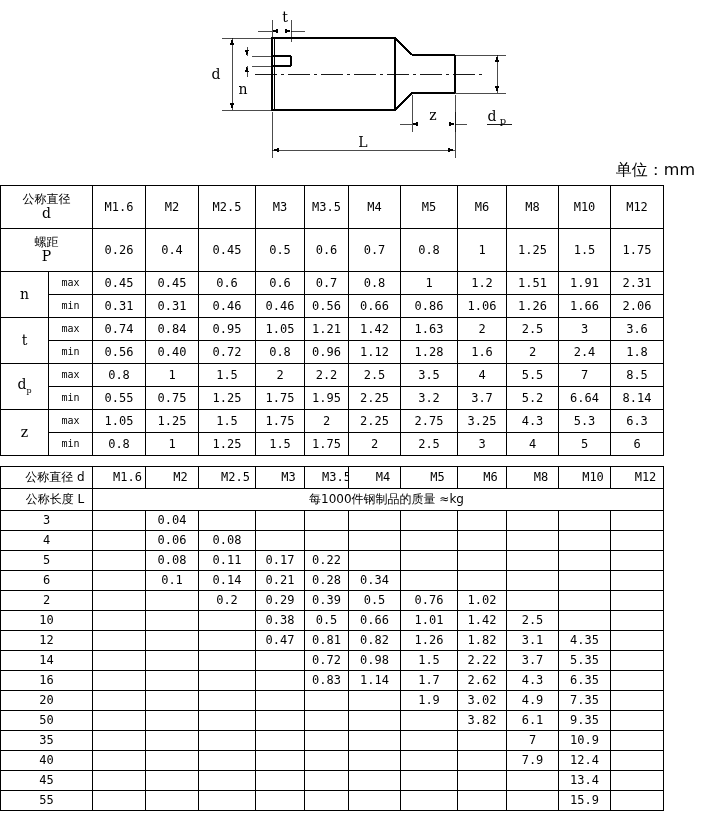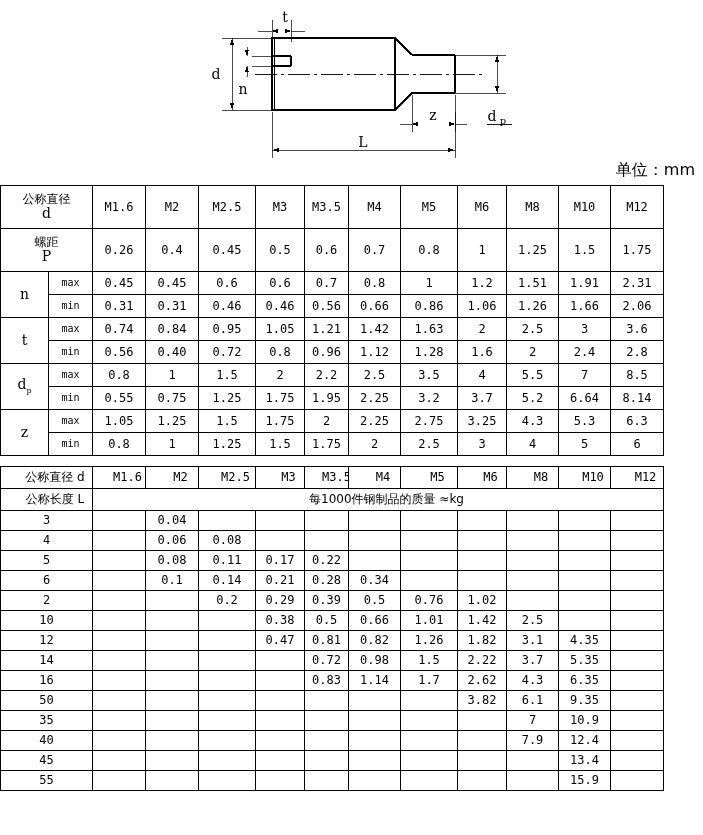--- a/index.html
+++ b/index.html
@@ -267,21 +267,21 @@
       <td>0.56</td>
       <td>0.40</td>
       <td>0.72</td>
       <td>0.8</td>
       <td>0.96</td>
       <td>1.12</td>
       <td>1.28</td>
       <td>1.6</td>
       <td>2</td>
       <td>2.4</td>
-      <td>2.8</td>
+      <td>1.8</td>
     </tr>
 
     <tr>
       <td rowspan="2" class="rowlabel">d<sub>p</sub></td>
       <td class="minmax">max</td>
       <td>0.8</td>
       <td>1</td>
       <td>1.5</td>
       <td>2</td>
       <td>2.2</td>
@@ -496,20 +496,34 @@
         <td></td>
         <td>0.83</td>
         <td>1.14</td>
         <td>1.7</td>
         <td>2.62</td>
         <td>4.3</td>
         <td>6.35</td>
         <td></td>
       </tr>
       <tr>
+        <td>20</td>
+        <td></td>
+        <td></td>
+        <td></td>
+        <td></td>
+        <td></td>
+        <td></td>
+        <td>1.9</td>
+        <td>3.02</td>
+        <td>4.9</td>
+        <td>7.35</td>
+        <td></td>
+      </tr>
+      <tr>
         <td>50</td>
         <td></td>
         <td></td>
         <td></td>
         <td></td>
         <td></td>
         <td></td>
         <td></td>
         <td>3.82</td>
         <td>6.1</td>

